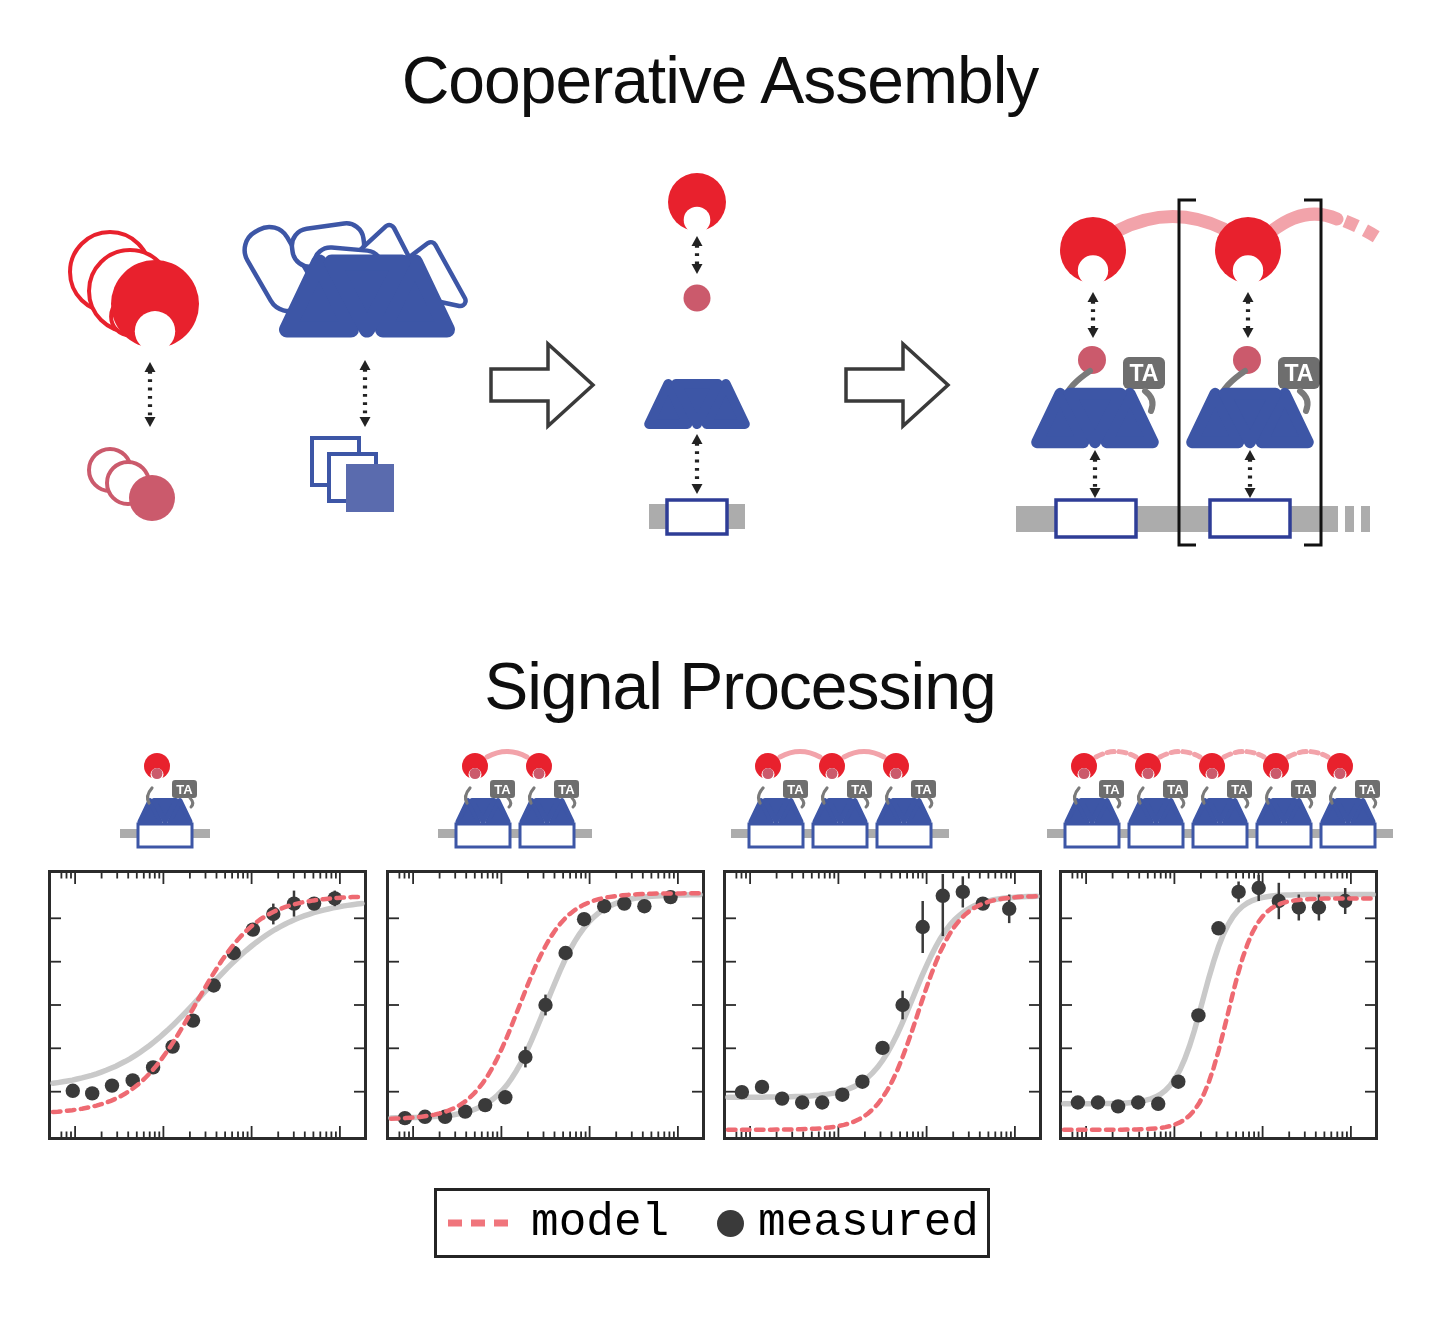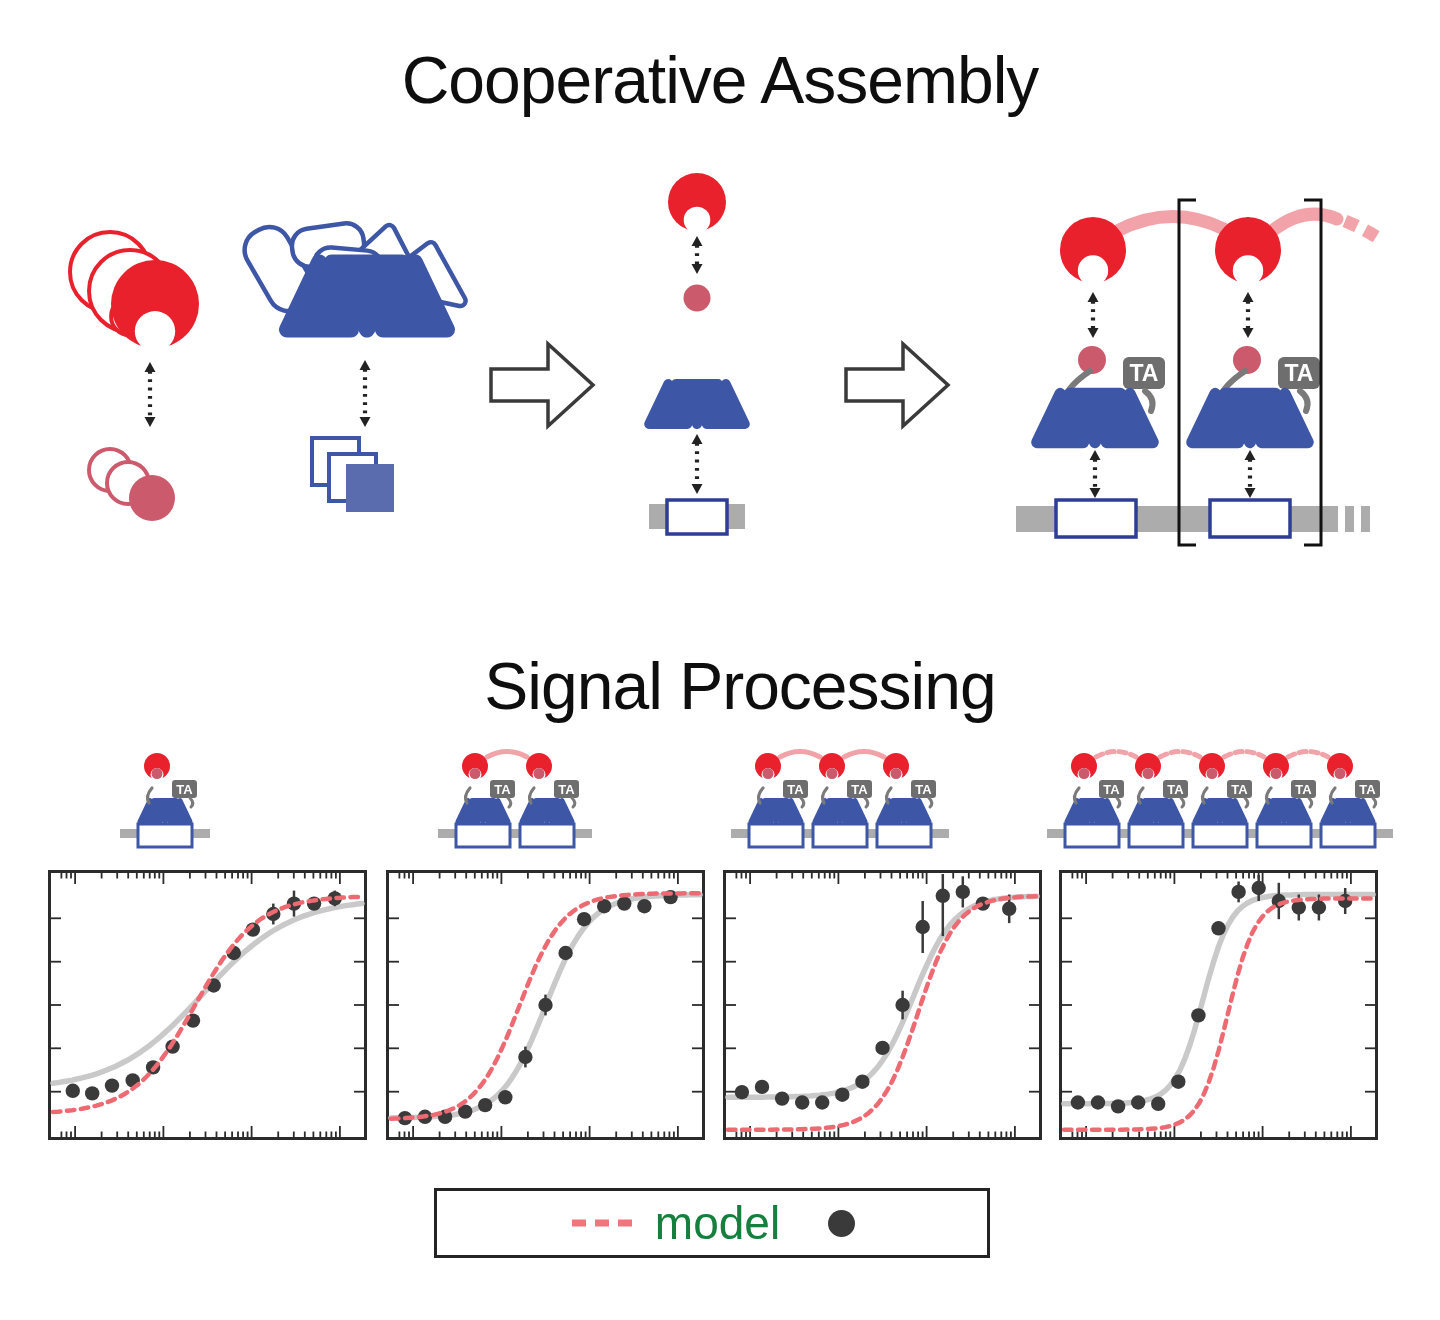--- a/index.html
+++ b/index.html
@@ -8,21 +8,21 @@
   .big-title{position:absolute;left:0;width:1440px;text-align:center;
         font-size:66px;font-weight:400;letter-spacing:-1px;color:#0e0e0e;margin:0;}
   #title-assembly{top:42px;}
   #title-signal{top:648px;padding-left:20px;}
   .abs{position:absolute;}
   .mini-icon{position:absolute;top:742px;}
   .plot{position:absolute;top:869px;background:#fff;}
   .legend-box{position:absolute;left:434px;top:1188px;width:556px;height:70px;
         border:3.5px solid #242424;display:flex;align-items:center;justify-content:center;
         gap:14px;box-sizing:border-box;background:#fff;}
-  .legend-label{font-size:46px;color:#15803d;letter-spacing:0;}
+  .legend-label{font-size:46px;color:#000000;letter-spacing:0;font-family:Liberation Mono, monospace;}
   .legend-dot{width:27px;height:27px;border-radius:50%;background:#3A3A3A;display:inline-block;margin-left:34px;}
 </style>
 </head>
 <body>
 
 <div class="page">
 
   <h1 class="big-title" id="title-assembly">Cooperative Assembly</h1>
 
   <svg id="svg-red-stack" class="abs" style="left:50px;top:215px" width="210" height="330">
@@ -739,14 +739,15 @@
       <circle cx="287.2" cy="32.0" r="7.2" fill="#3A3A3A"></circle>
       <path d="M6.0,260.8 L10.8,260.8 L15.7,260.8 L20.5,260.8 L25.3,260.8 L30.1,260.8 L35.0,260.8 L39.8,260.8 L44.6,260.8 L49.5,260.8 L54.3,260.7 L59.1,260.7 L63.9,260.7 L68.8,260.6 L73.6,260.6 L78.4,260.5 L83.3,260.3 L88.1,260.1 L92.9,259.8 L97.7,259.4 L102.6,258.9 L107.4,258.1 L112.2,257.0 L117.0,255.5 L121.9,253.4 L126.7,250.5 L131.5,246.5 L136.4,241.2 L141.2,234.1 L146.0,224.8 L150.8,213.1 L155.7,198.7 L160.5,182.0 L165.3,163.2 L170.2,143.5 L175.0,123.9 L179.8,105.4 L184.6,89.0 L189.5,75.1 L194.3,63.8 L199.1,54.9 L204.0,48.1 L208.8,42.9 L213.6,39.2 L218.4,36.4 L223.3,34.4 L228.1,33.0 L232.9,32.0 L237.8,31.2 L242.6,30.7 L247.4,30.3 L252.2,30.1 L257.1,29.9 L261.9,29.7 L266.7,29.6 L271.5,29.6 L276.4,29.5 L281.2,29.5 L286.0,29.5 L290.9,29.4 L295.7,29.4 L300.5,29.4 L305.3,29.4 L310.2,29.4 L315.0,29.4 " fill="none" stroke="#EE6A72" stroke-width="4.5" stroke-dasharray="7.5 6.5" stroke-linecap="round"></path>
     </svg>
 
   <div class="legend-box">
     <svg width="72" height="14">
       <line x1="3" y1="7" x2="69" y2="7" stroke="#F0757C" stroke-width="7" stroke-dasharray="14 9"></line>
     </svg>
     <span class="legend-label">model</span>
     <span class="legend-dot"></span>
+    <span class="legend-label">measured</span>
   </div>
 </div>
 
 </body></html>

